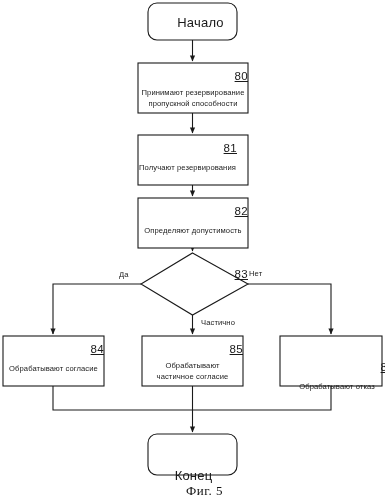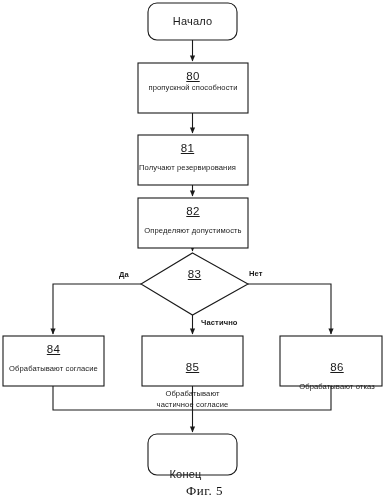--- a/index.html
+++ b/index.html
@@ -28,38 +28,39 @@
     font-family: "Liberation Sans", sans-serif;
     color: #1a1a1a;
     pointer-events: none;
   }
   .ref-num {
     font-size: 11.5px;
     text-decoration: underline;
     line-height: 13px;
     display: block;
     letter-spacing: 0.3px;
+    text-align: right;
   }
   .body-text {
     font-size: 7.6px;
     line-height: 10.5px;
     display: block;
     letter-spacing: 0.1px;
   }
   .term-text {
-    font-size: 11px;
+    font-size: 13px;
     letter-spacing: 0.2px;
+    padding-left: 8px;
   }
   .edge-label {
     position: absolute;
     font-size: 7.6px;
     letter-spacing: 0.1px;
     color: #1a1a1a;
     white-space: nowrap;
-    font-weight: bold;
   }
   .caption {
     position: absolute;
     left: 0;
     width: 385px;
     text-align: center;
     font-size: 13px;
     font-family: "Liberation Serif", serif;
     color: #111;
     letter-spacing: 0.5px;
@@ -116,20 +117,21 @@
     <rect x="280" y="336" width="102" height="50"></rect>
 
     <rect x="148" y="434" width="89" height="41" rx="9" ry="9"></rect>
   </g>
 </svg>
 
 <div class="node-text term-text" style="left:148px; top:15px; width:89px;">Начало</div>
 
 <div class="node-text" style="left:138px; top:70px; width:110px;">
   <span class="ref-num">80</span>
+  <span class="body-text" style="margin-top:5px;">Принимают резервирование</span>
   <span class="body-text">пропускной способности</span>
 </div>
 
 <div class="node-text" style="left:138px; top:142px; width:99px;">
   <span class="ref-num">81</span>
   <span class="body-text" style="margin-top:8px;">Получают резервирования</span>
 </div>
 
 <div class="node-text" style="left:138px; top:205px; width:110px;">
   <span class="ref-num">82</span>
@@ -138,23 +140,23 @@
 
 <div class="node-text" style="left:141px; top:268px; width:107px;">
   <span class="ref-num">83</span>
 </div>
 
 <div class="node-text" style="left:3px; top:343px; width:101px;">
   <span class="ref-num">84</span>
   <span class="body-text" style="margin-top:8px;">Обрабатывают согласие</span>
 </div>
 
-<div class="node-text" style="left:142px; top:361px; width:101px;">
+<div class="node-text" style="left:142px; top:343px; width:101px;">
   <span class="ref-num">85</span>
-  <span class="body-text" style="margin-top:15px;">Обрабатывают</span>
+  <span class="body-text" style="margin-top:5px;">Обрабатывают</span>
   <span class="body-text">частичное согласие</span>
 </div>
 
 <div class="node-text" style="left:280px; top:361px; width:114px;">
   <span class="ref-num">86</span>
   <span class="body-text" style="margin-top:8px;">Обрабатывают отказ</span>
 </div>
 
 <div class="node-text term-text" style="left:148px; top:468px; width:75px;">Конец</div>
 

